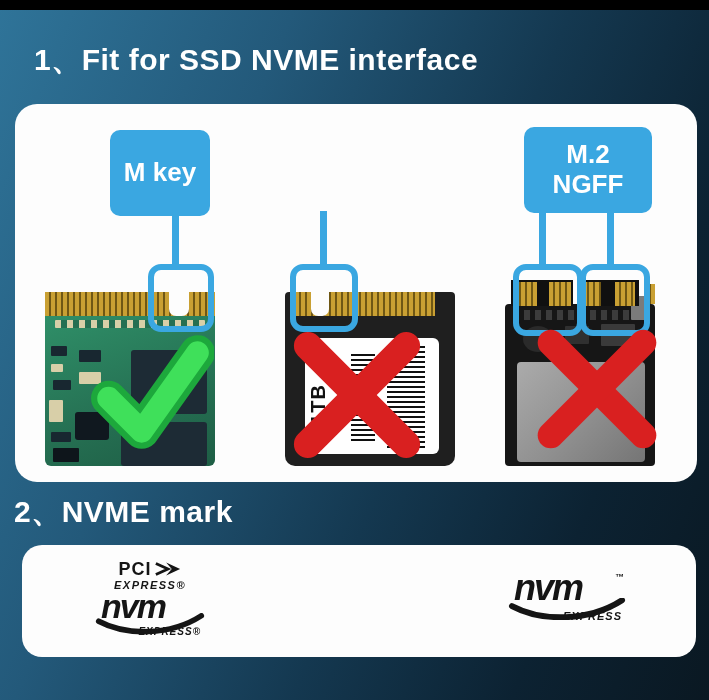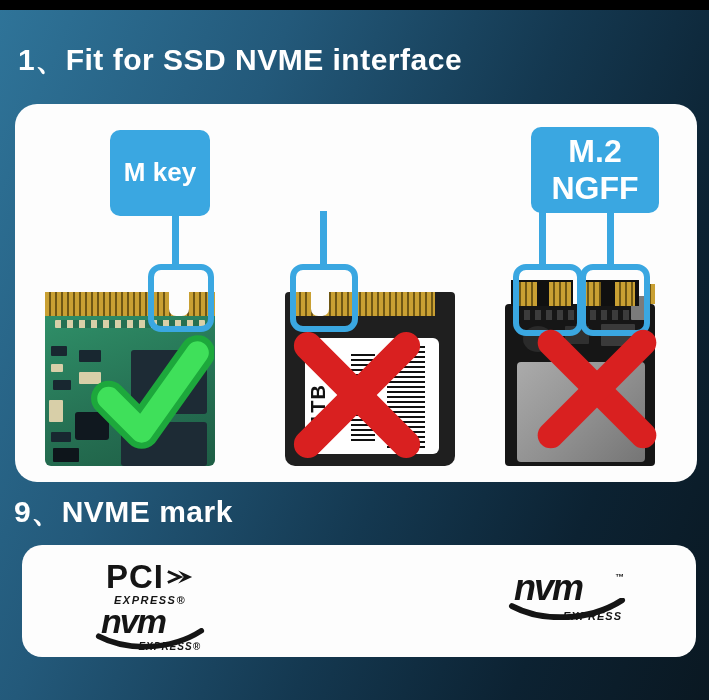--- a/index.html
+++ b/index.html
@@ -23,40 +23,40 @@
   .chip{position:absolute;background:#1d2b35;border-radius:3px;}
   .cmp{position:absolute;border-radius:1px;}
   .overlay{position:absolute;}
   .vtext{
     position:absolute;writing-mode:vertical-rl;transform:rotate(180deg);
     font-weight:bold;font-size:20px;color:#111;letter-spacing:1px;
   }
   .bars{position:absolute;background:repeating-linear-gradient(180deg,#101010 0 2px,#ffffff 2px 5px);}
   .sticker{position:absolute;background:linear-gradient(135deg,#ababab,#8f8f8f 55%,#757575);border-radius:4px;}
   .logo{position:absolute;color:#151515;}
-  .pci-row{display:flex;justify-content:center;align-items:center;font-weight:bold;font-size:33px;letter-spacing:1px;line-height:1;}
+  .pci-row{display:flex;justify-content:center;align-items:center;font-weight:bold;font-size:18px;letter-spacing:1px;line-height:1;}
   .pci-sub{font-style:italic;font-weight:bold;font-size:11px;letter-spacing:1.5px;text-align:center;margin-top:1px;}
   .nvmblock{position:relative;width:110px;height:46px;margin:2px auto 0;}
   .nvm-name{position:absolute;left:6px;top:-4px;font-weight:bold;font-style:italic;font-size:34px;letter-spacing:-2px;line-height:1;}
   .nvm-tm{position:absolute;right:2px;top:-2px;font-size:9px;font-weight:bold;}
   .swoosh{position:absolute;left:0;bottom:4px;width:110px;height:22px;}
   .nvm-sub{position:absolute;right:4px;bottom:2px;font-style:italic;font-weight:bold;font-size:10px;letter-spacing:1px;margin-top:23px;}
   .nvme-box{
     position:absolute;background:#101010;color:#fff;display:flex;align-items:center;justify-content:center;
     font-size:23px;font-weight:400;letter-spacing:.5px;border-radius:2px;
   }
 </style>
 </head>
 <body>
 
 <div class="stage">
 
   <div class="topbar"></div>
 
-  <div class="heading" style="left:18px;top:40px;">1、Fit for SSD NVME interface</div>
+  <div class="heading" style="left:34px;top:40px;">1、Fit for SSD NVME interface</div>
 
   <div class="panel" style="left:15px;top:104px;width:682px;height:378px;"></div>
 
   <div class="ssd" style="left:45px;top:292px;width:170px;height:174px;">
     <div style="position:absolute;left:0;top:24px;width:170px;height:150px;background:linear-gradient(160deg,#2f8f68,#256f52 60%,#1e5e45);border-radius:0 0 6px 6px;">
       <div class="cmp" style="left:10px;top:4px;width:150px;height:8px;background:repeating-linear-gradient(90deg,#d8cfa8 0 6px,#256f52 6px 12px);"></div>
       <div class="chip" style="left:86px;top:34px;width:76px;height:64px;"></div>
       <div class="chip" style="left:76px;top:106px;width:86px;height:44px;"></div>
       <div class="chip" style="left:30px;top:96px;width:34px;height:28px;background:#10181f;"></div>
       <div class="cmp" style="left:6px;top:30px;width:16px;height:10px;background:#182730;"></div>
@@ -107,40 +107,40 @@
   <div class="stem" style="left:320px;top:211px;height:55px;"></div>
   <div class="stem" style="left:539px;top:211px;height:55px;"></div>
   <div class="stem" style="left:607px;top:211px;height:55px;"></div>
 
   <div class="bracket" style="left:148px;top:264px;width:54px;height:56px;"></div>
   <div class="bracket" style="left:290px;top:264px;width:56px;height:56px;"></div>
   <div class="bracket" style="left:513px;top:264px;width:58px;height:60px;"></div>
   <div class="bracket" style="left:580px;top:264px;width:58px;height:60px;"></div>
 
   <div class="keylabel" style="left:110px;top:130px;width:100px;height:86px;font-size:26px;">M key</div>
-  <div class="keylabel" style="left:524px;top:127px;width:100px;height:86px;font-size:32px;padding:0 14px;box-sizing:content-box;margin-left:7px;">M.2 NGFF</div>
+  <div class="keylabel" style="left:524px;top:127px;width:100px;height:86px;font-size:26px;padding:0 14px;box-sizing:content-box;">M.2 NGFF</div>
 
   <svg class="overlay" style="left:90px;top:330px;" width="124" height="124" viewBox="0 0 120 120">
     <path d="M18 66 L50 98 L104 22" fill="none" stroke="#1da83c" stroke-width="34" stroke-linecap="round" stroke-linejoin="round"></path>
     <path d="M18 66 L50 98 L104 22" fill="none" stroke="#3fe05a" stroke-width="22" stroke-linecap="round" stroke-linejoin="round"></path>
   </svg>
   <svg class="overlay" style="left:290px;top:328px;" width="134" height="134" viewBox="0 0 120 120">
     <g stroke="#d92020" stroke-width="25" stroke-linecap="round">
       <line x1="16" y1="16" x2="104" y2="104"></line>
       <line x1="104" y1="16" x2="16" y2="104"></line>
     </g>
   </svg>
   <svg class="overlay" style="left:534px;top:326px;" width="126" height="126" viewBox="0 0 120 120">
     <g stroke="#d92020" stroke-width="25" stroke-linecap="round">
       <line x1="16" y1="16" x2="104" y2="104"></line>
       <line x1="104" y1="16" x2="16" y2="104"></line>
     </g>
   </svg>
 
-  <div class="heading" style="left:14px;top:492px;">9、NVME mark</div>
+  <div class="heading" style="left:14px;top:492px;">2、NVME mark</div>
 
   <div class="panel" style="left:22px;top:545px;width:674px;height:112px;border-radius:20px;"></div>
 
   <div class="logo" style="left:85px;top:560px;width:130px;">
     <div class="pci-row">
       <span>PCI</span>
       <svg width="28" height="18" viewBox="0 0 30 18" style="margin-left:2px;">
         <path d="M2 3 L15 9 L2 15" fill="none" stroke="#151515" stroke-width="3"></path>
         <path d="M13 2 L28 9 L13 16 L19 9 Z" fill="#151515"></path>
       </svg>

